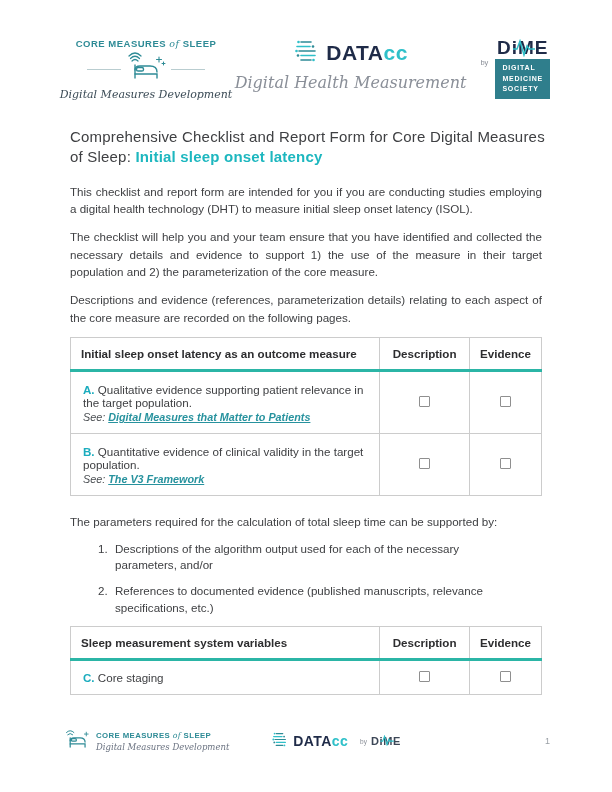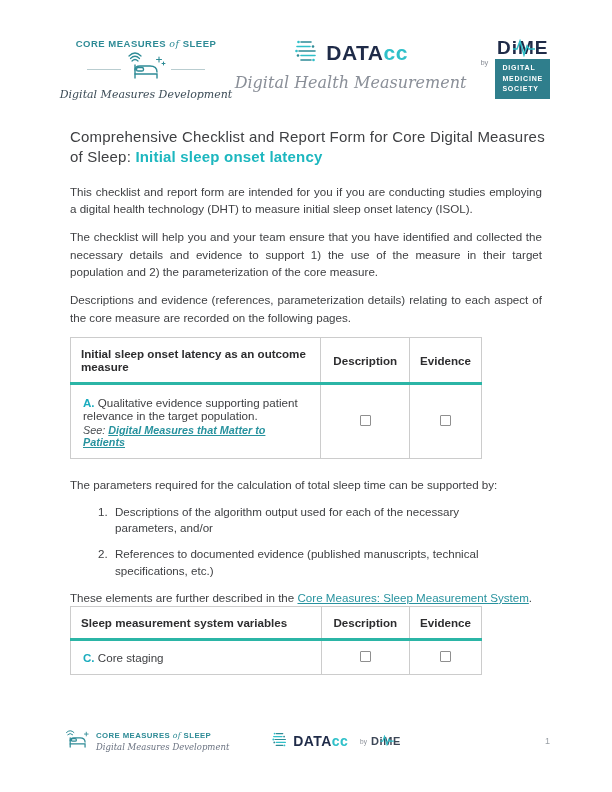--- a/index.html
+++ b/index.html
@@ -28,21 +28,21 @@
   .dime-word svg { position:absolute; left:16px; top:1px; }
   .dime-box { background:#2f7e8c; color:#ffffff; padding:4px 7px; margin-top:2px; }
   .dime-box div { font-size:7px; font-weight:bold; letter-spacing:0.8px; line-height:1.5; }
   
   .doc-title { margin:26px 70px 0; width:478px; font-size:15px; line-height:1.35; letter-spacing:0.2px; color:#3f4043; }
   .doc-title .accent { color:#1db7bf; font-weight:bold; }
   
   .intro { margin:15px 70px 0; width:472px; }
   .intro p { font-size:11.6px; line-height:1.5; text-align:justify; margin-bottom:11px; }
   
-  table { border-collapse:collapse; width:412px; margin:5px 70px 0; }
+  table { border-collapse:collapse; width:472px; margin:5px 70px 0; }
   th, td { border:1px solid #cccccc; }
   th { font-size:11.6px; font-weight:bold; color:#2d2d2f; padding:9px 10px; text-align:center; border-bottom:3px solid #2bb5a6; }
   th.first { text-align:left; }
   td { font-size:11.6px; padding:10px; text-align:center; vertical-align:middle; }
   td.first { text-align:left; padding:11px 12px 10px; }
   .row-letter { font-weight:bold; color:#1bacbe; }
   .see-line { margin-top:2px; font-size:10.8px; font-style:italic; color:#4a4e52; }
   .see-line a { color:#27929e; font-weight:bold; text-decoration:underline; cursor:pointer; }
   .checkbox { display:inline-block; width:11px; height:11px; border:1.5px solid #8f8f8f; border-radius:1px; background:#fff; cursor:pointer; }
   
@@ -157,36 +157,43 @@
   </thead>
   <tbody>
     <tr>
       <td class="first">
         <span class="row-letter">A.</span><span> Qualitative evidence supporting patient relevance in the target population.</span>
         <div class="see-line"><span>See: </span><a>Digital Measures that Matter to Patients</a></div>
       </td>
       <td><span class="checkbox"></span></td>
       <td><span class="checkbox"></span></td>
     </tr>
+    <tr>
+      <td class="first">
+        <span class="row-letter">B.</span><span> Quantitative evidence of clinical validity in the target population.</span>
+        <div class="see-line"><span>See: </span><a>The V3 Framework</a></div>
+      </td>
+      <td><span class="checkbox"></span></td>
+      <td><span class="checkbox"></span></td>
+    </tr>
   </tbody>
 </table>
 
 <div class="between">
   <div class="lead">The parameters required for the calculation of total sleep time can be supported by:</div>
   <div class="num-list">
     <div class="num-item">
       <span class="num">1.</span>
       <span class="li-text">Descriptions of the algorithm output used for each of the necessary parameters, and/or</span>
     </div>
     <div class="num-item">
       <span class="num">2.</span>
-      <span class="li-text">References to documented evidence (published manuscripts, technical specifications, etc.)</span>
-    </div>
-  </div>
-  <div class="closing"><span>These elements are further described in the </span><a>Core Measures: Sleep Measurement System</a><span>.</span></div>
+      <span class="li-text">References to documented evidence (published manuscripts, relevance specifications, etc.)</span>
+    </div>
+  </div>
 </div>
 
 <table class="t2">
   <colgroup>
       <col style="width:311px">
       <col style="width:90px">
       <col style="width:71px">
     </colgroup>
   <thead>
     <tr>

